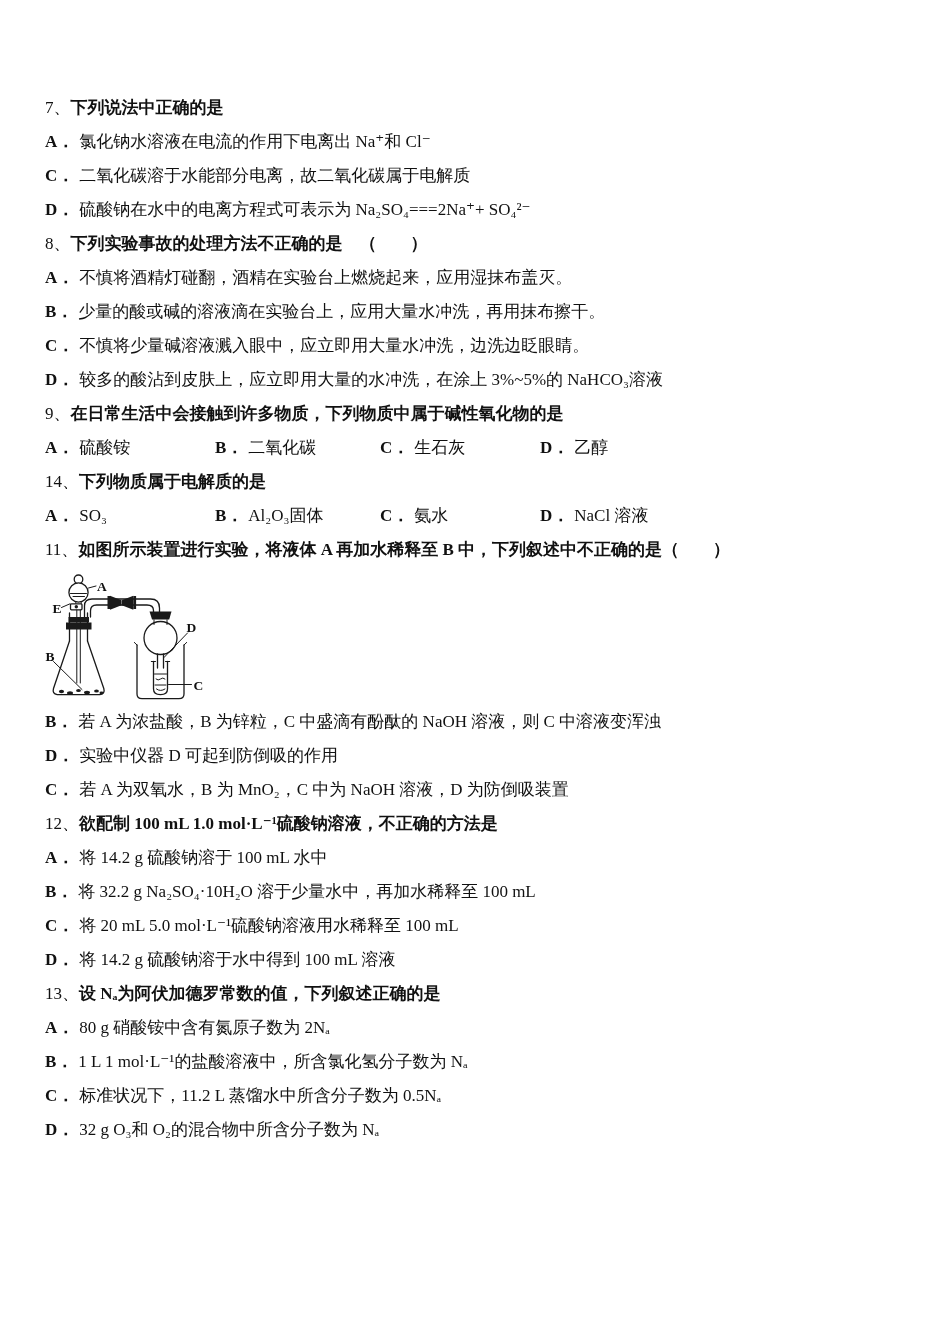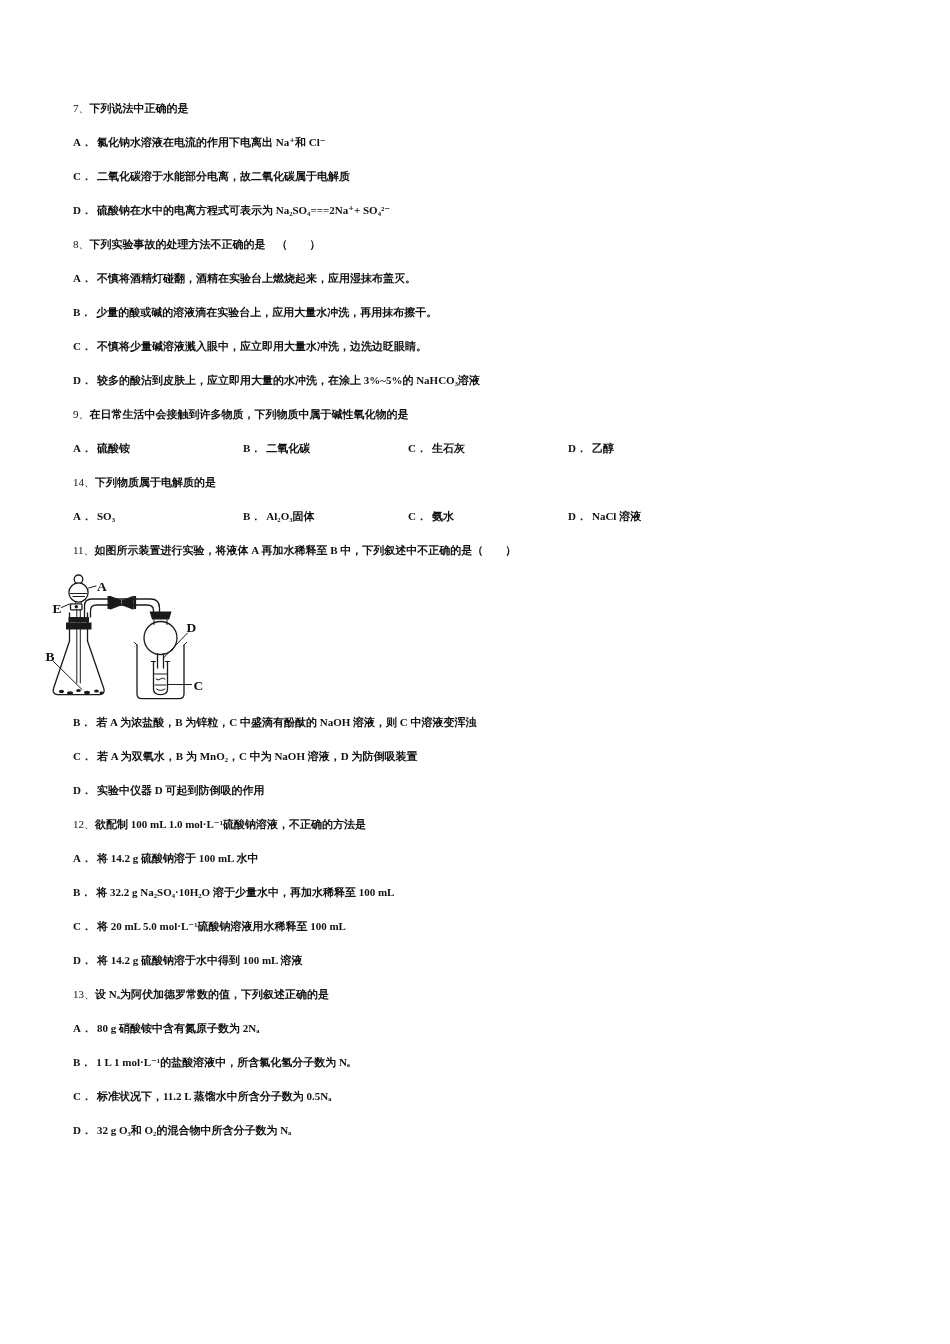--- a/index.html
+++ b/index.html
@@ -10,28 +10,27 @@
     background: #ffffff;
     color: #111111;
     font-family: "Liberation Serif", "DejaVu Serif", serif;
     overflow: hidden;
     box-sizing: border-box;
     padding: 91px 0 0 45px;
   }
   .line {
     height: 34px;
     line-height: 34px;
-    font-size: 11px;
+    font-size: 17px;
     white-space: nowrap;
-    margin-left: 28px;
   }
   .qnum  { font-weight: normal; }
   .qtext { font-weight: bold; }
   .olabel { font-weight: bold; margin-right: 5px; }
-  .otext  { font-weight: bold; }
+  .otext  { font-weight: normal; }
   .optrow { position: relative; }
   .optrow .cell { position: absolute; top: 0; height: 34px; line-height: 34px; }
   .optrow .c1 { left: 0; }
   .optrow .c2 { left: 170px; }
   .optrow .c3 { left: 335px; }
   .optrow .c4 { left: 495px; }
   .diagram-block { position: relative; height: 138px; }
   .diagram-block svg { position: absolute; left: 0; top: 1px; }
   .diag-stroke { fill: none; stroke: #1a1a1a; stroke-width: 1.3; stroke-linecap: round; }
   .diag-thin   { fill: none; stroke: #1a1a1a; stroke-width: 1;   stroke-linecap: round; }
@@ -151,22 +150,22 @@
 
         <text class="diag-label" x="97" y="623.5">A</text>
         <text class="diag-label" x="52.5" y="645.5">E</text>
         <text class="diag-label" x="45.5" y="693.5">B</text>
         <text class="diag-label" x="186.5" y="664.5">D</text>
         <text class="diag-label" x="193.5" y="722.5">C</text>
       </svg>
     </div>
 
     <div class="line"><span class="olabel">B．</span><span class="otext">若 A 为浓盐酸，B 为锌粒，C 中盛滴有酚酞的 NaOH 溶液，则 C 中溶液变浑浊</span></div>
+    <div class="line"><span class="olabel">D．</span><span class="otext">实验中仪器 D 可起到防倒吸的作用</span></div>
     <div class="line"><span class="olabel">C．</span><span class="otext">若 A 为双氧水，B 为 MnO₂，C 中为 NaOH 溶液，D 为防倒吸装置</span></div>
-    <div class="line"><span class="olabel">D．</span><span class="otext">实验中仪器 D 可起到防倒吸的作用</span></div>
   </div>
 
   <div>
     <div class="line"><span class="qnum">12、</span><span class="qtext">欲配制 100 mL 1.0 mol·L⁻¹硫酸钠溶液，不正确的方法是</span></div>
     <div class="line"><span class="olabel">A．</span><span class="otext">将 14.2 g 硫酸钠溶于 100 mL 水中</span></div>
     <div class="line"><span class="olabel">B．</span><span class="otext">将 32.2 g Na₂SO₄·10H₂O 溶于少量水中，再加水稀释至 100 mL</span></div>
     <div class="line"><span class="olabel">C．</span><span class="otext">将 20 mL 5.0 mol·L⁻¹硫酸钠溶液用水稀释至 100 mL</span></div>
     <div class="line"><span class="olabel">D．</span><span class="otext">将 14.2 g 硫酸钠溶于水中得到 100 mL 溶液</span></div>
   </div>
 

